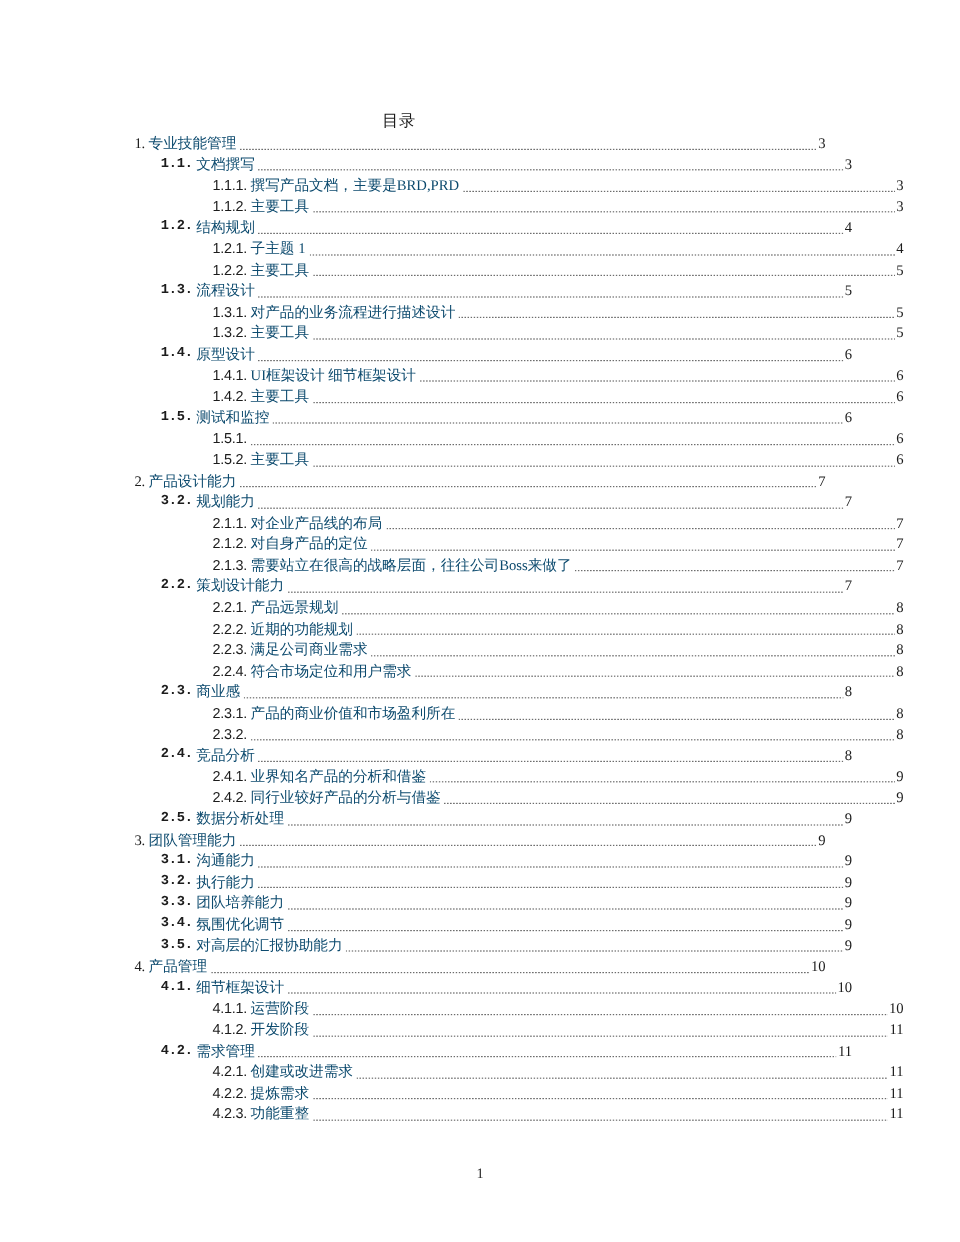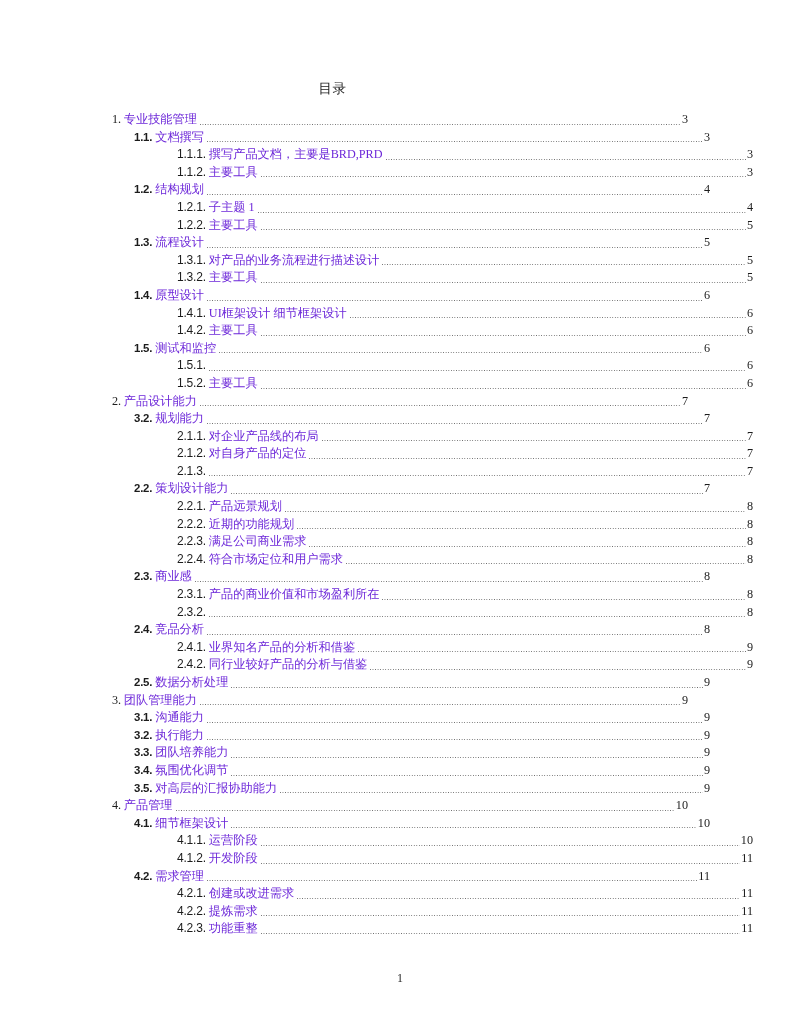--- a/index.html
+++ b/index.html
@@ -13,21 +13,21 @@
     width: 800px;
     height: 1035px;
     background: #ffffff;
     box-sizing: border-box;
     font-family: "Liberation Serif", "DejaVu Serif", serif;
     color: #000000;
     overflow: hidden;
   }
   .toc-title {
     position: absolute;
-    top: 80px;
+    top: 92px;
     left: 0;
     width: 665px;
     text-align: center;
     font-size: 13.5px;
     line-height: 18px;
     color: #1a1a1a;
     letter-spacing: 0.5px;
   }
   .toc-list {
     position: absolute;
@@ -56,28 +56,28 @@
     font-weight: 400;
     color: #1c1c1c;
     letter-spacing: -0.2px;
   }
   .toc-entry.lvl1 .entry-num {
     font-family: "Liberation Serif", "DejaVu Serif", serif;
     font-weight: 400;
     font-size: 12.2px;
   }
   .toc-entry.lvl2 .entry-num {
-    font-family: Liberation Sans, sans-serif;
+    font-family: Liberation Mono, monospace;
     font-weight: 700;
     font-size: 11.4px;
   }
   .entry-text {
     flex: 0 0 auto;
     padding-left: 3px;
-    color: #6d28d9;
+    color: #0c4a6e;
   }
   .entry-leader {
     flex: 1 1 auto;
     min-width: 6px;
     position: relative;
     overflow: hidden;
     margin: 0 1px 3px 3px;
     height: 8px;
   }
   .entry-leader::before {
@@ -231,20 +231,21 @@
         <span class="entry-page">7</span>
       </div>
       <div class="toc-entry lvl3">
         <span class="entry-num">2.1.2.</span>
         <span class="entry-text">对自身产品的定位</span>
         <span class="entry-leader"></span>
         <span class="entry-page">7</span>
       </div>
       <div class="toc-entry lvl3">
         <span class="entry-num">2.1.3.</span>
+        <span class="entry-text">需要站立在很高的战略层面，往往公司Boss来做了</span>
         <span class="entry-leader"></span>
         <span class="entry-page">7</span>
       </div>
       <div class="toc-entry lvl2">
         <span class="entry-num">2.2.</span>
         <span class="entry-text">策划设计能力</span>
         <span class="entry-leader"></span>
         <span class="entry-page">7</span>
       </div>
       <div class="toc-entry lvl3">

